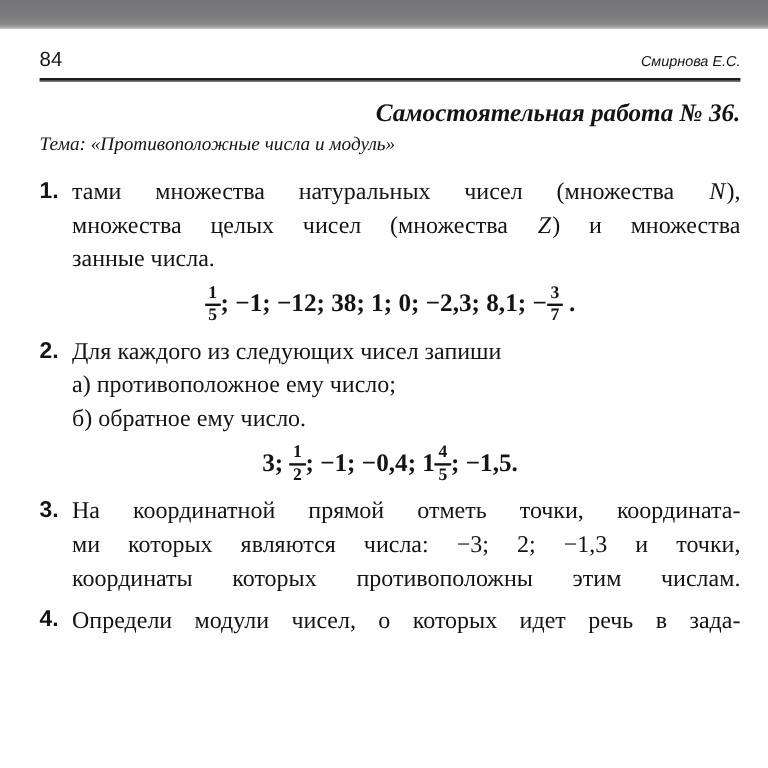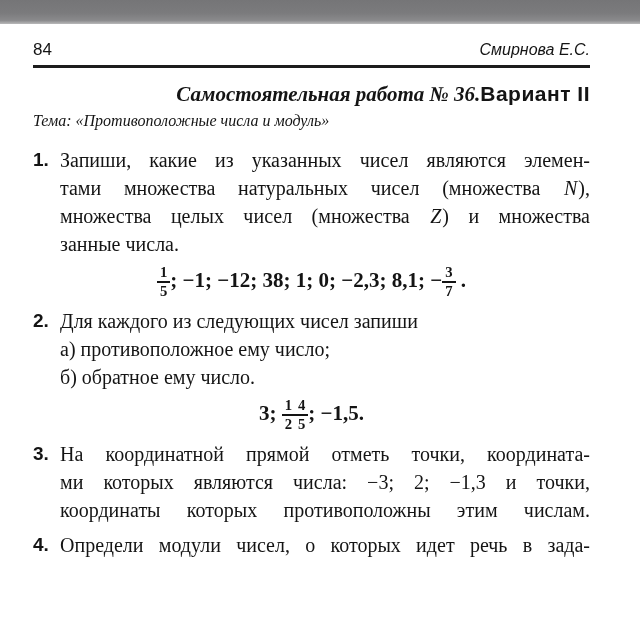--- a/index.html
+++ b/index.html
@@ -8,29 +8,29 @@
     width: 640px; height: 640px;
     overflow: hidden;
     background: #ffffff;
     font-family: "Liberation Serif", serif;
     color: #141414;
   }
   .topbar {
     width: 640px; height: 24px;
     background: linear-gradient(180deg, #757577 0%, #7b7b7d 55%, #8a8a8c 85%, #b9b9ba 100%);
   }
-  .page { padding: 16px 50px 0 33px; }
+  .page { padding: 16px 23px 0 33px; }
 
   
   .pageheader {
     display: flex; justify-content: space-between; align-items: baseline;
     font-family: "Liberation Sans", sans-serif;
   }
   .pagenum { font-size: 17px; font-weight: 400; }
-  .author  { font-size: 16px; font-style: italic; text-align: center; }
+  .author  { font-size: 12px; font-style: italic; text-align: center; }
   .rule {
     margin-top: 5px; height: 2px;
     border-top: 2.5px solid #1c1c1c;
     border-bottom: 1.5px solid #1c1c1c;
   }
 
   
   .titlerow {
     margin-top: 14px;
     display: flex; justify-content: flex-end; align-items: baseline;
@@ -90,48 +90,46 @@
 <div class="page">
 
   <div class="pageheader">
     <span class="pagenum">84</span>
     <span class="author">Смирнова Е.С.</span>
   </div>
   <div class="rule"></div>
 
   <div class="titlerow">
     <span class="worktitle">Самостоятельная работа № 36.</span>
-    <span class="variant">Вариант II</span>
   </div>
   <div class="theme">Тема: «Противоположные числа и модуль»</div>
 
   <div class="tasks">
 
     <div class="task">
       <div class="tasknum">1.</div>
       <div class="taskbody">
-        <div class="tline just">Запиши, какие из указанных чисел являются элемен-</div>
         <div class="tline just"><span>тами множества натуральных чисел (множества </span><span class="mvar">N</span><span>),</span></div>
         <div class="tline just"><span>множества целых чисел (множества </span><span class="mvar">Z</span><span>) и множества</span></div>
         <div class="tline">занные числа.</div>
       </div>
     </div>
 
     <div class="mathline"><span class="frac"><span class="num">1</span><span class="den">5</span></span><span>; −1; −12; 38; 1; 0; −2,3; 8,1; −</span><span class="frac"><span class="num">3</span><span class="den">7</span></span><span> .</span></div>
 
     <div class="task">
       <div class="tasknum">2.</div>
       <div class="taskbody">
         <div class="tline">Для каждого из следующих чисел запиши</div>
         <div class="tline">а) противоположное ему число;</div>
         <div class="tline">б) обратное ему число.</div>
       </div>
     </div>
 
-    <div class="mathline"><span>3; </span><span class="frac"><span class="num">1</span><span class="den">2</span></span><span class="frac"><span class="num">4</span><span class="den">5</span></span><span>; −1,5.</span></div>
+    <div class="mathline"><span>3; </span><span class="frac"><span class="num">1</span><span class="den">2</span></span><span>; −1; −0,4; 1</span><span class="frac"><span class="num">4</span><span class="den">5</span></span><span>; −1,5.</span></div>
 
     <div class="task">
       <div class="tasknum">3.</div>
       <div class="taskbody">
         <div class="tline just">На координатной прямой отметь точки, координата-</div>
         <div class="tline just">ми которых являются числа: −3; 2; −1,3 и точки,</div>
         <div class="tline just">координаты которых противоположны этим числам.</div>
       </div>
     </div>
 

